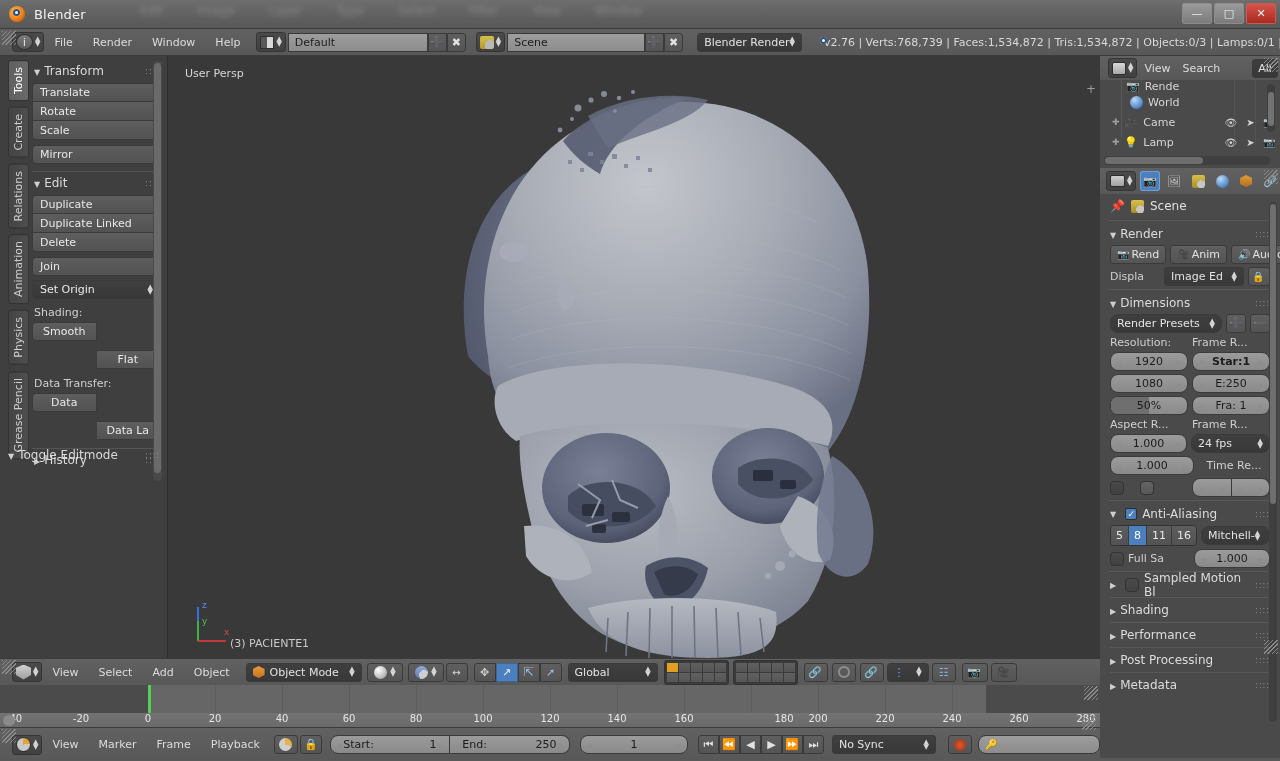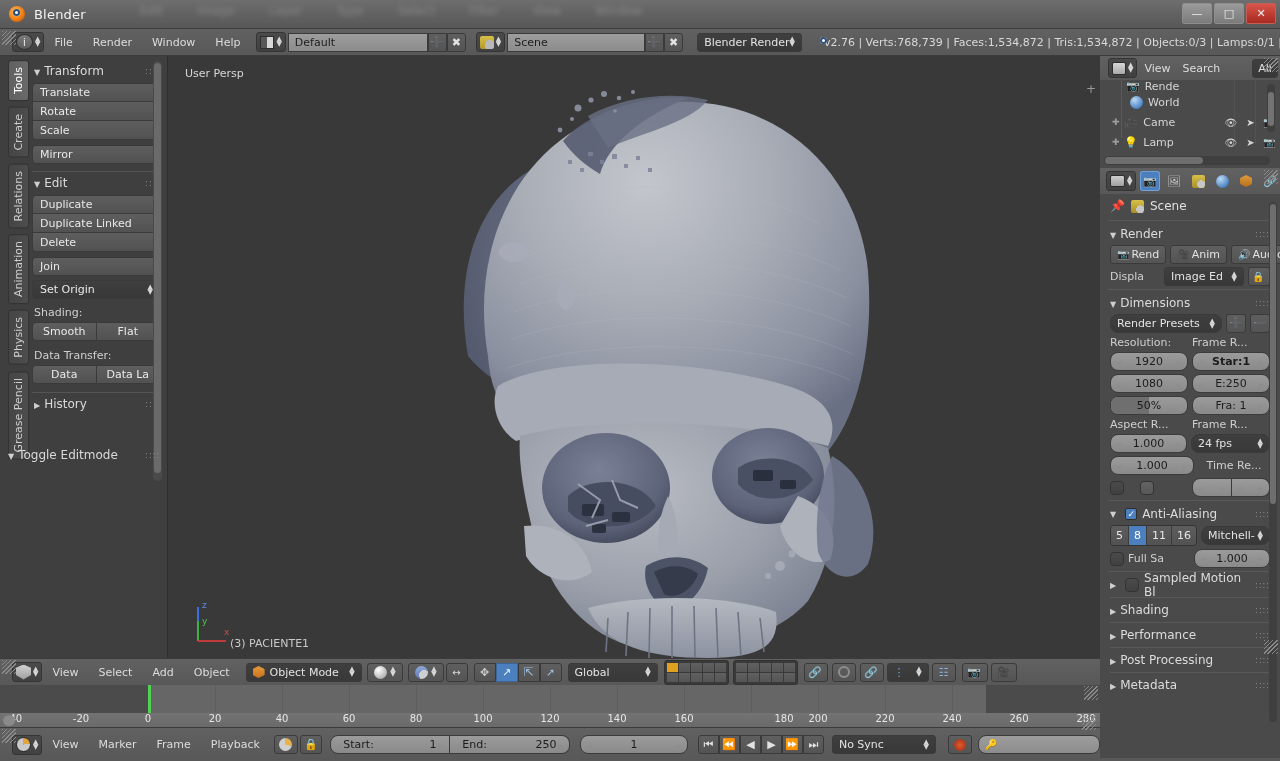--- a/index.html
+++ b/index.html
@@ -94,21 +94,21 @@
   .tbtn.grp-top { border-radius:4px 4px 0 0; margin-bottom:0; }
   .tbtn.grp-mid { border-radius:0; margin-bottom:0; border-top:none; }
   .tbtn.grp-bot { border-radius:0 0 4px 4px; border-top:none; }
   .tbtn.single { border-radius:4px; margin-top:5px; }
   .tbtn.dropdown { background:linear-gradient(180deg,#3f3f3f,#383838);
                    justify-content:space-between; padding-right:6px; }
   .tlabel { font-size:11px; color:#cfcfcf; margin:7px 0 3px 2px; }
   .pair { display:flex; margin-bottom:2px; }
   .pair .tbtn { flex:1; justify-content:center; padding-left:0; border-radius:0; }
   .pair .tbtn:first-child { border-radius:4px 0 0 4px; }
-  .pair .tbtn:last-child { border-radius:0 4px 4px 0; border-left:none; }
+  .pair .tbtn:last-child { border-radius:0 4px 4px 0; border-left:none;margin-top:28px; }
   .tdiv { height:1px; background:#555; margin:7px 0 2px; }
   .scrollv {
     position:absolute; right:5px; top:5px; width:9px; height:420px;
     background:#4a4a4a; border-radius:5px;
   }
   .scrollv i { position:absolute; left:1px; top:2px; width:7px; height:410px;
                background:#6a6a6a; border-radius:4px; display:block; }
   .toggle-edit {
     position:absolute; left:8px; top:392px; width:152px; font-size:12px;
     color:#d9d9d9; display:flex; align-items:center; justify-content:space-between;
@@ -993,21 +993,21 @@
         </span>
         <span class="grip">::::</span>
       </div>
       <div class="row">
         <div class="aaseg">
           <div>5</div>
           <div class="sel">8</div>
           <div>11</div>
           <div>16</div>
         </div>
-        <div class="btn dark" style="flex:1;justify-content:space-between;border-radius:8px;">
+        <div class="btn dark" style="flex:1;justify-content:flex-start;border-radius:8px;">
           <span>Mitchell-</span>
           <span class="spin">
               <i>▲</i>
               <i>▼</i>
             </span>
         </div>
       </div>
       <div class="row">
         <span class="circ"></span>
         <span class="collabel" style="flex:1;">Full Sa</span>

